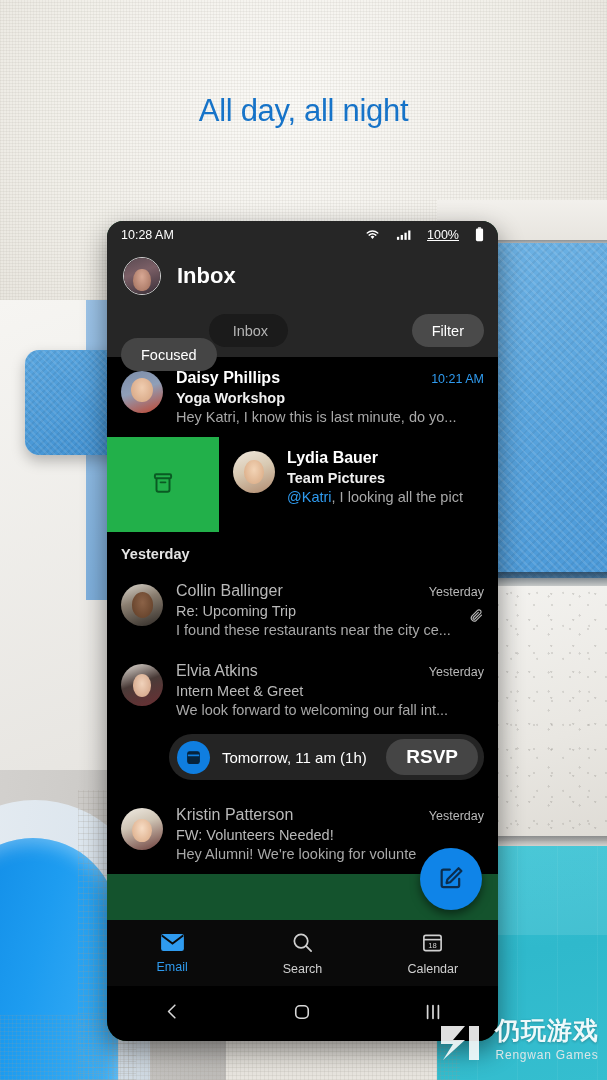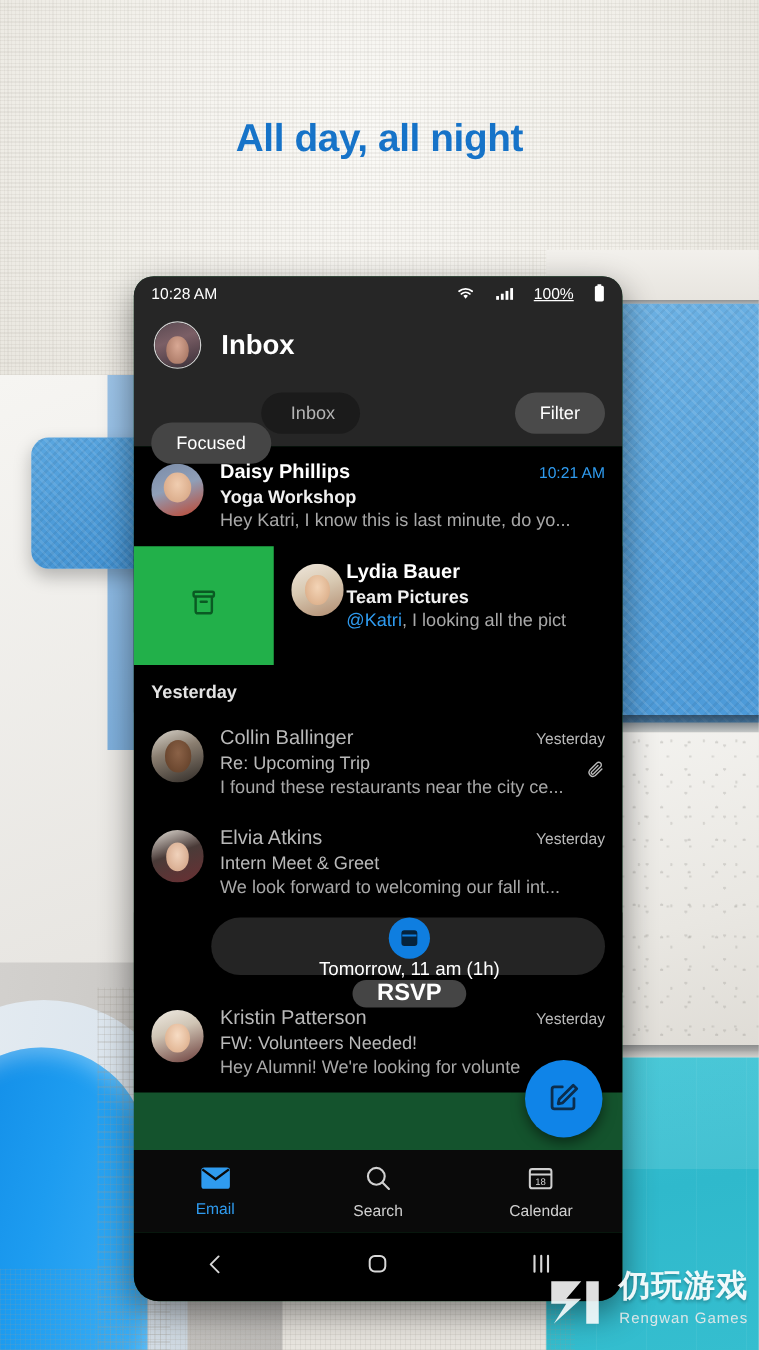--- a/index.html
+++ b/index.html
@@ -134,21 +134,21 @@
     background:linear-gradient(180deg,#eceae4,#e0ddd6);
     background-image:
       repeating-linear-gradient(0deg, rgba(160,155,145,.16) 0 1px, transparent 1px 4px),
       repeating-linear-gradient(90deg, rgba(160,155,145,.14) 0 1px, transparent 1px 4px);
   }
 
   
   #headline {
     position:absolute; left:0; top:93px; width:607px;
     text-align:center;
-    font-size:31px; font-weight:bold; color:#1673c8;
+    font-size:31px; font-weight:normal; color:#1673c8;
     letter-spacing:-.3px;
   }
 
   
   #phone {
     position:absolute; left:107px; top:221px;
     width:391px; height:820px;
     background:#14532d;
     border-radius:16px 16px 20px 20px;
     overflow:hidden;
@@ -223,35 +223,35 @@
   .preview .mention { color:#2f9bef; }
   .clip { position:absolute; right:14px; top:38px; color:#b9b9b9; }
 
   
   .swipe-row { display:flex; background:#000; height:95px; align-items:stretch; }
   .swipe-action {
     width:112px; background:#22b04a; flex:none;
     display:flex; align-items:center; justify-content:center;
   }
   .swipe-content {
-    flex:1; display:flex; gap:2px; padding:12px 12px 12px 14px; min-width:0;
+    flex:1; display:flex; gap:12px; padding:12px 12px 12px 14px; min-width:0;
   }
   .swipe-content .m-body { overflow:hidden; }
 
   
   .section {
     background:#000; color:#e4e4e4; font-size:14.5px; font-weight:bold;
     padding:14px 14px 8px 14px;
   }
 
   
   .rsvp-wrap { background:#000; padding:4px 14px 14px 62px; }
   .rsvp {
     background:#242424; border-radius:24px; height:46px;
-    display:flex; align-items:center; padding:0 6px 0 8px; flex-direction:column;
+    display:flex; align-items:center; padding:0 6px 0 8px; gap:12px;
   }
   .rsvp-icon {
     width:33px; height:33px; border-radius:50%; background:#0f7ee0;
     display:flex; align-items:center; justify-content:center; flex:none;
   }
   .rsvp-text { color:#fff; font-size:15px; flex:1; }
   .rsvp-btn {
     background:#454545; color:#fff; font-size:19px; font-weight:bold;
     border-radius:18px; height:36px; padding:0 20px;
     display:flex; align-items:center;

